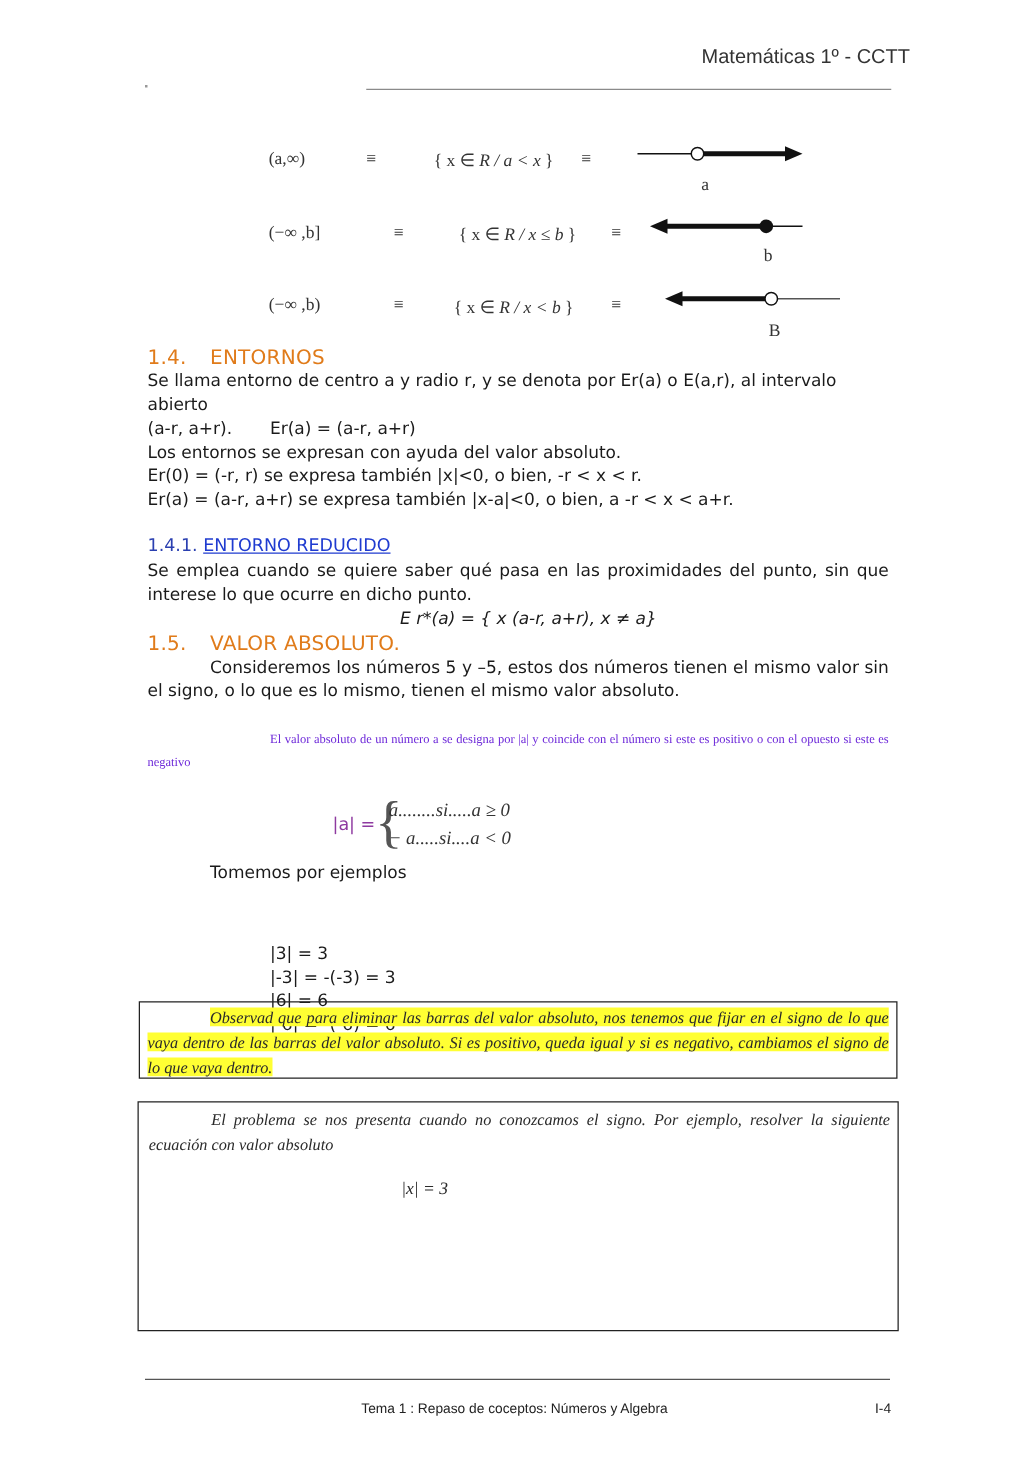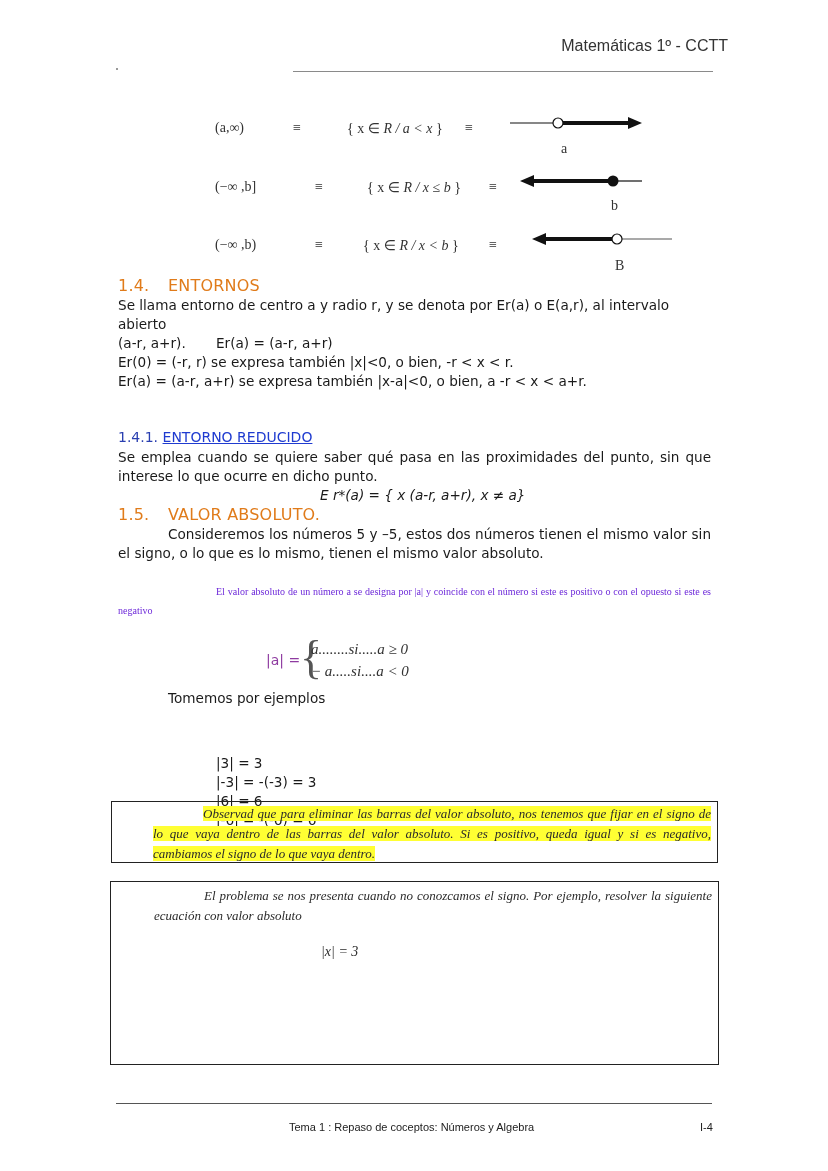--- a/index.html
+++ b/index.html
@@ -30,21 +30,21 @@
     .body { font-size: 13.6px; line-height: 19px; color: #1a1a1a; }
     .justify { text-align: justify; }
 
     .purple { color: #6d28d9; font-size: 10px; line-height: 19px; }
     .abs-def-lhs { font-size: 14px; color: #8e3aa0; }
     .abs-def-rhs { font-size: 15px; font-style: italic; color: #333; line-height: 22px; }
     .brace { font-size: 46px; color: #555; line-height: 44px; font-weight: 200; }
 
     .box { border: 1px solid #222; box-sizing: border-box; }
     .highlight { background: #ffff33; }
-    .box-text { font-size: 13px; font-style: italic; line-height: 20px; color: #2a2a2a; text-align: justify; margin-left: 35px; }
+    .box-text { font-size: 13px; font-style: italic; line-height: 20px; color: #2a2a2a; text-align: justify; }
 
     .footer-rule { left: 116px; top: 1103px; width: 596px; height: 1px; background: #555; }
     .footer-title { left: 289px; top: 1121px; font-size: 11px; color: #222; }
     .footer-page { left: 700px; top: 1121px; font-size: 11px; color: #222; }
   </style>
 </head>
 <body>
 
 <div class="abs lsans header-title">Matemáticas 1º - CCTT</div>
 <div class="abs header-dot"></div>
@@ -94,20 +94,21 @@
 
 <div class="abs sans h2" style="left:118px;top:276px;">
   <span class="num">1.4.</span><span>ENTORNOS</span>
 </div>
 <div class="abs sans body" style="left:118px;top:296px;width:600px;">
   <div>Se llama entorno de centro a y radio r, y se denota por Er(a) o E(a,r), al intervalo abierto</div>
   <div> (a-r, a+r).</div>
 </div>
 <div class="abs sans body" style="left:216px;top:334px;text-align:center;">Er(a) = (a-r, a+r)</div>
 <div class="abs sans body" style="left:118px;top:353px;width:600px;">
+  <div>Los entornos se expresan con ayuda del valor absoluto.</div>
   <div>Er(0) = (-r, r) se expresa también |x|&lt;0, o bien, -r &lt; x &lt; r.</div>
   <div>Er(a) = (a-r, a+r) se expresa también |x-a|&lt;0, o bien, a -r &lt; x &lt; a+r.</div>
 </div>
 
 <div class="abs sans h3" style="left:118px;top:429px;">
   <span>1.4.1.</span> <span class="title">ENTORNO REDUCIDO</span>
 </div>
 <div class="abs sans body justify" style="left:118px;top:448px;width:593px;">Se emplea cuando se quiere saber qué pasa en las proximidades del punto, sin que interese lo que ocurre en dicho punto.</div>
 <div class="abs sans body" style="left:320px;top:486px;font-style:italic;">E r*(a) = { x (a-r, a+r), x ≠ a}</div>
 

